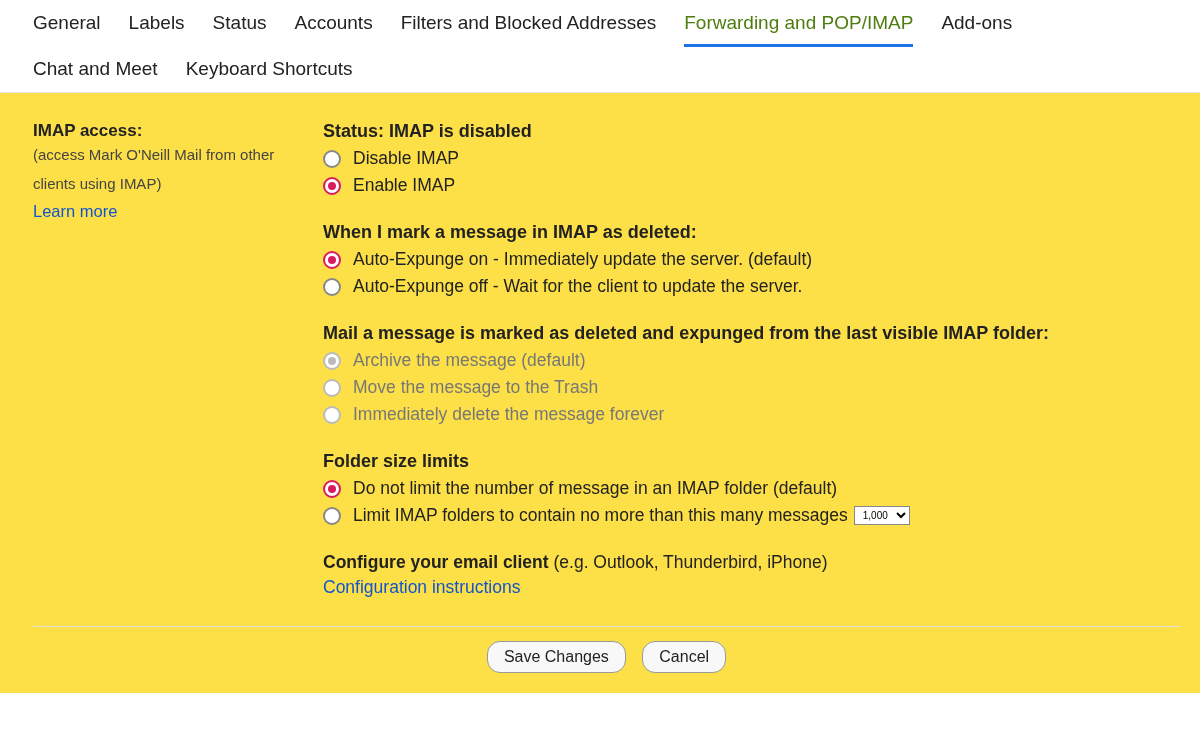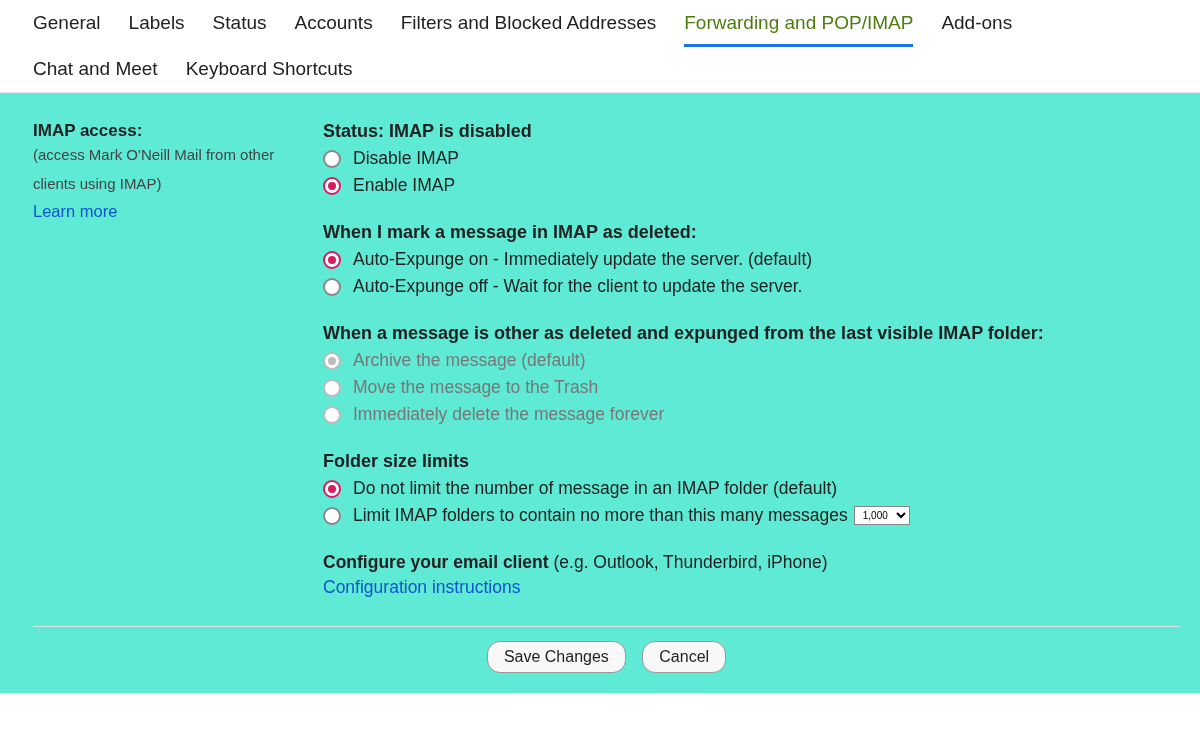--- a/index.html
+++ b/index.html
@@ -33,21 +33,21 @@
     .tab.active::after {
       content: "";
       position: absolute;
       bottom: -1px;
       left: 0;
       right: 0;
       height: 3px;
       background: #1a73e8;
     }
     .content {
-      background: #5eead4;
+      background: #fde047;
       padding: 28px 20px 0 33px;
     }
     .section {
       display: flex;
       border-bottom: 1px solid #e1e1e1;
       padding-bottom: 18px;
     }
     .left-col {
       width: 290px;
       flex-shrink: 0;
@@ -200,21 +200,21 @@
           <span class="radio selected"></span>
           <span class="opt-label">Auto-Expunge on - Immediately update the server. (default)</span>
         </div>
         <div class="radio-row">
           <span class="radio"></span>
           <span class="opt-label">Auto-Expunge off - Wait for the client to update the server.</span>
         </div>
       </div>
 
       <div class="group">
-        <div class="group-heading">When a message is other as deleted and expunged from the last visible IMAP folder:</div>
+        <div class="group-heading">Mail a message is marked as deleted and expunged from the last visible IMAP folder:</div>
         <div class="radio-row disabled">
           <span class="radio disabled selected"></span>
           <span class="opt-label">Archive the message (default)</span>
         </div>
         <div class="radio-row disabled">
           <span class="radio disabled"></span>
           <span class="opt-label">Move the message to the Trash</span>
         </div>
         <div class="radio-row disabled">
           <span class="radio disabled"></span>

